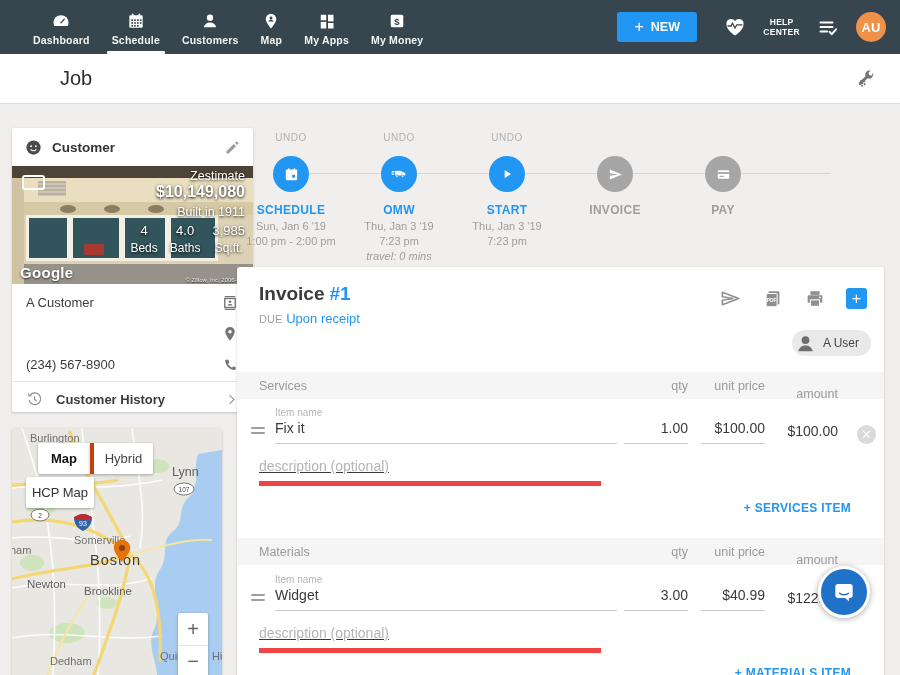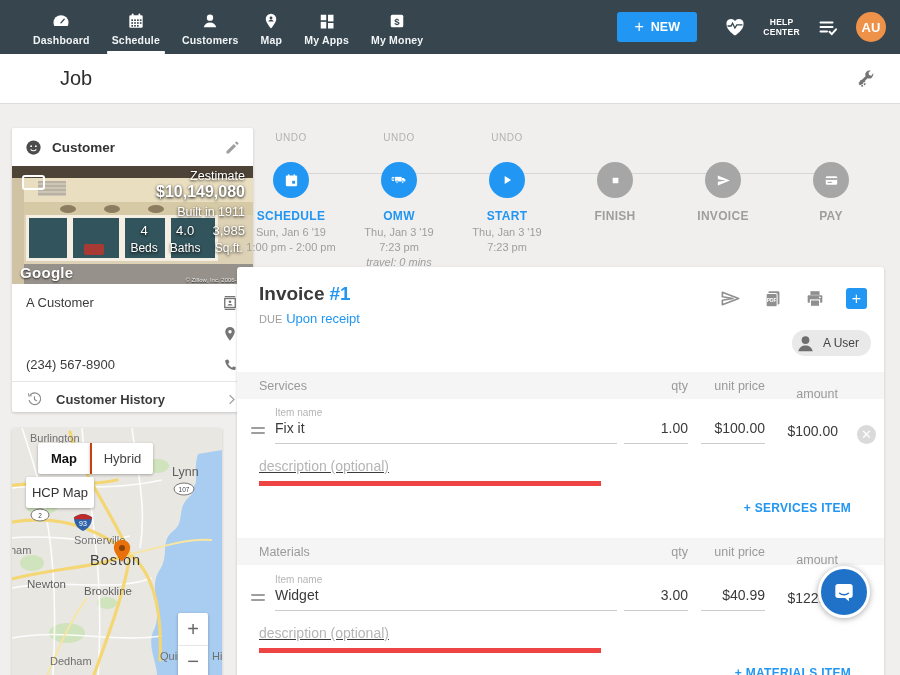--- a/index.html
+++ b/index.html
@@ -65,33 +65,33 @@
   .cc-divider{height:1px;background:#e6e6e6;margin-top:2px;}
   .history-row{display:flex;align-items:center;padding:9px 14px;cursor:pointer;}
   .history-label{font-size:13px;font-weight:bold;color:#3b3b3b;margin-left:13px;}
   .history-chev{margin-left:auto;display:flex;}
 
   
   .map-card{left:12px;top:428px;width:210px;height:262px;overflow:hidden;}
   .map-btn{position:absolute;background:#fff;box-shadow:0 1px 3px rgba(0,0,0,.3);display:flex;
            align-items:center;justify-content:center;font-size:13px;color:#333;cursor:pointer;height:31px;}
   .btn-map{left:26px;top:15px;width:52px;font-weight:bold;color:#111;border-radius:2px 0 0 2px;z-index:3;}
-  .btn-hybrid{left:78px;top:15px;width:63px;color:#444;border-radius:0 2px 2px 0;z-index:3;border-left:2px solid #c2410c;}
+  .btn-hybrid{left:78px;top:15px;width:63px;color:#444;border-radius:0 2px 2px 0;z-index:3;border-left:4px solid #c2410c;}
   .btn-hcp{left:14px;top:49px;width:68px;border-radius:2px;z-index:3;}
   .zoom-ctrl{position:absolute;right:14px;top:185px;width:30px;background:#fff;box-shadow:0 1px 3px rgba(0,0,0,.3);
              border-radius:2px;z-index:3;}
   .zbtn{height:32px;display:flex;align-items:center;justify-content:center;font-size:20px;color:#666;cursor:pointer;}
   .zbtn + .zbtn{border-top:1px solid #e6e6e6;}
 
   
   .timeline{position:absolute;left:237px;top:132px;width:648px;height:125px;}
   .tl-line{position:absolute;left:54px;width:540px;top:41px;height:1px;background:#d6d6d6;}
   .steps{display:flex;}
   .step{width:108px;display:flex;flex-direction:column;align-items:center;position:relative;}
-  .undo{height:12px;font-size:10px;color:#b2b2b2;letter-spacing:.5px;margin-bottom:18px;cursor:pointer;}
+  .undo{height:12px;font-size:10px;color:#b2b2b2;letter-spacing:.5px;margin-bottom:12px;cursor:pointer;}
   .circle{width:36px;height:36px;border-radius:50%;display:flex;align-items:center;justify-content:center;cursor:pointer;}
   .step.done .circle{background:#2196f3;}
   .step.pending .circle{background:#a6a6a6;}
   .s-label{margin-top:11px;font-size:12px;font-weight:bold;letter-spacing:.3px;}
   .step.done .s-label{color:#2196f3;}
   .step.pending .s-label{color:#9e9e9e;}
   .s-line{font-size:11px;color:#9e9e9e;margin-top:3px;line-height:12px;}
   .s-line.italic{font-style:italic;}
 
   
@@ -483,31 +483,20 @@
             </span>
         </div>
         <div class="s-label">START</div>
         <div class="s-line">Thu, Jan 3 '19</div>
         <div class="s-line">7:23 pm</div>
       </div>
       <div class="step pending">
         <div class="undo"></div>
         <div class="circle">
           <span>
-              <svg width="15" height="15" viewBox="0 0 24 24">
-                <rect x="7.5" y="7.5" width="9" height="9" rx="1" fill="#fff"></rect>
-              </svg>
-            </span>
-        </div>
-        <div class="s-label">FINISH</div>
-      </div>
-      <div class="step pending">
-        <div class="undo"></div>
-        <div class="circle">
-          <span>
               <svg width="17" height="17" viewBox="0 0 24 24">
                 <path d="M4 19l17-7L4 5v5.2l11.5 1.8L4 13.8z" fill="#fff"></path>
               </svg>
             </span>
         </div>
         <div class="s-label">INVOICE</div>
       </div>
       <div class="step pending">
         <div class="undo"></div>
         <div class="circle">

